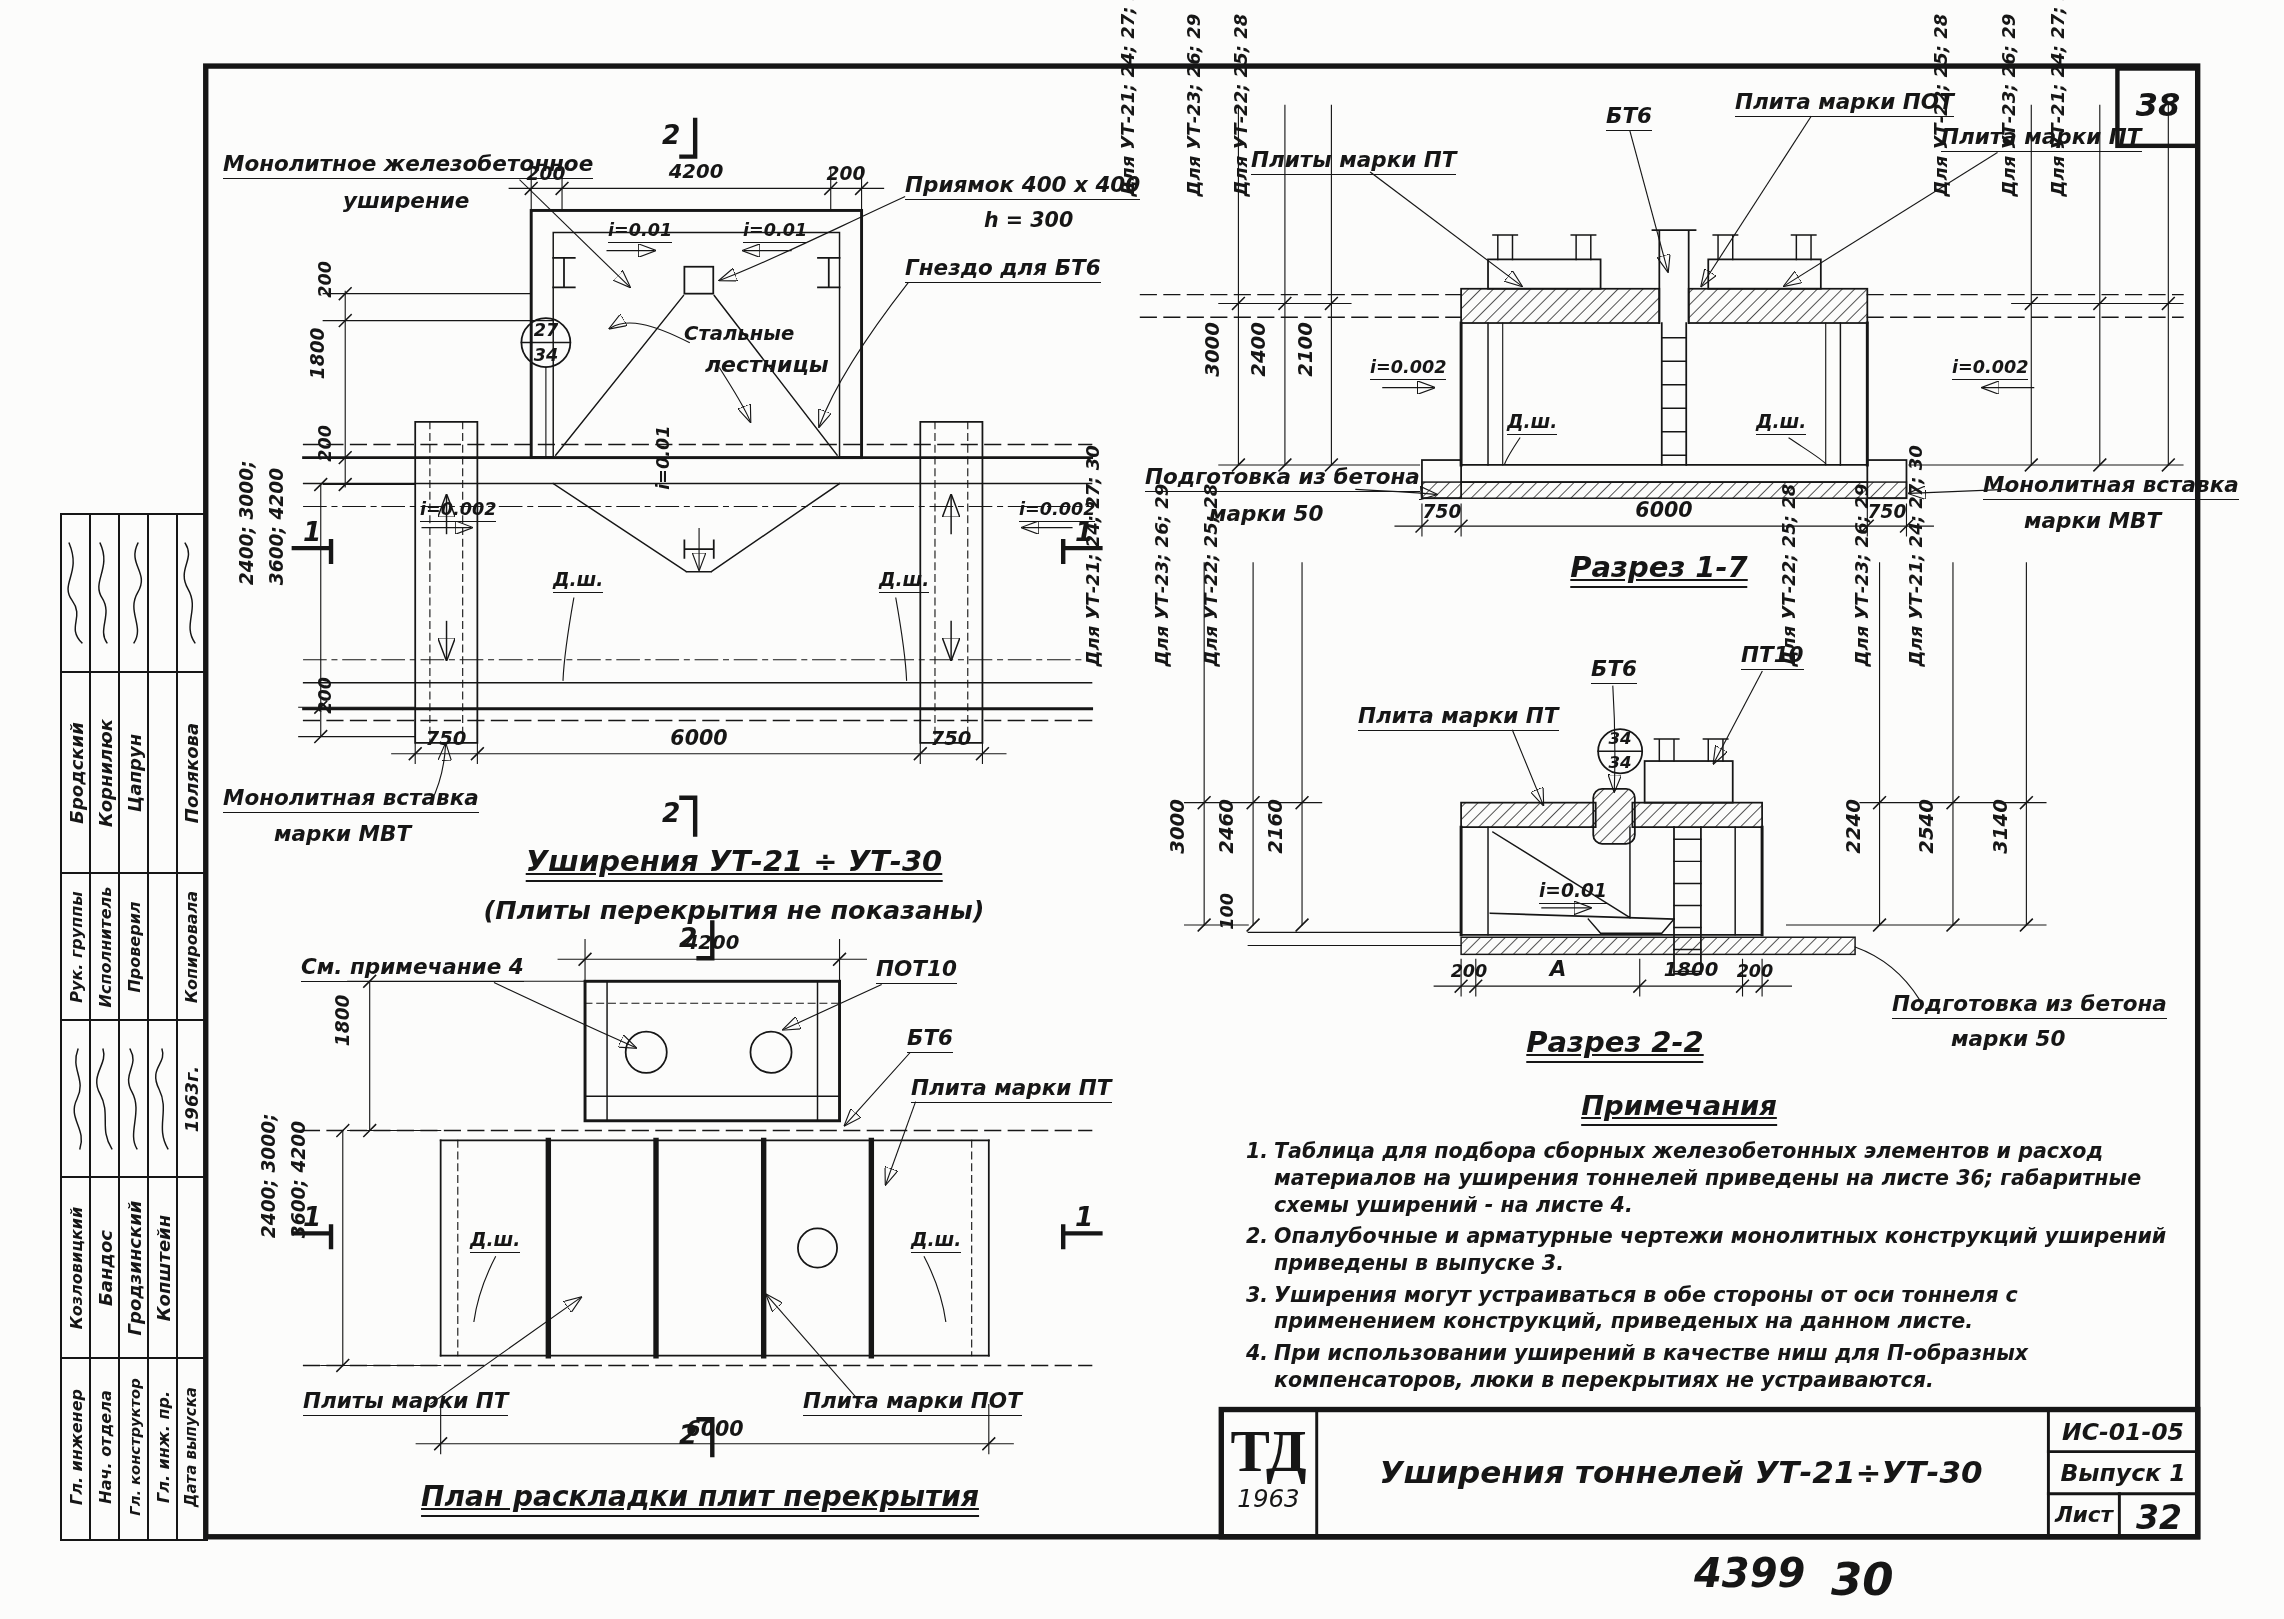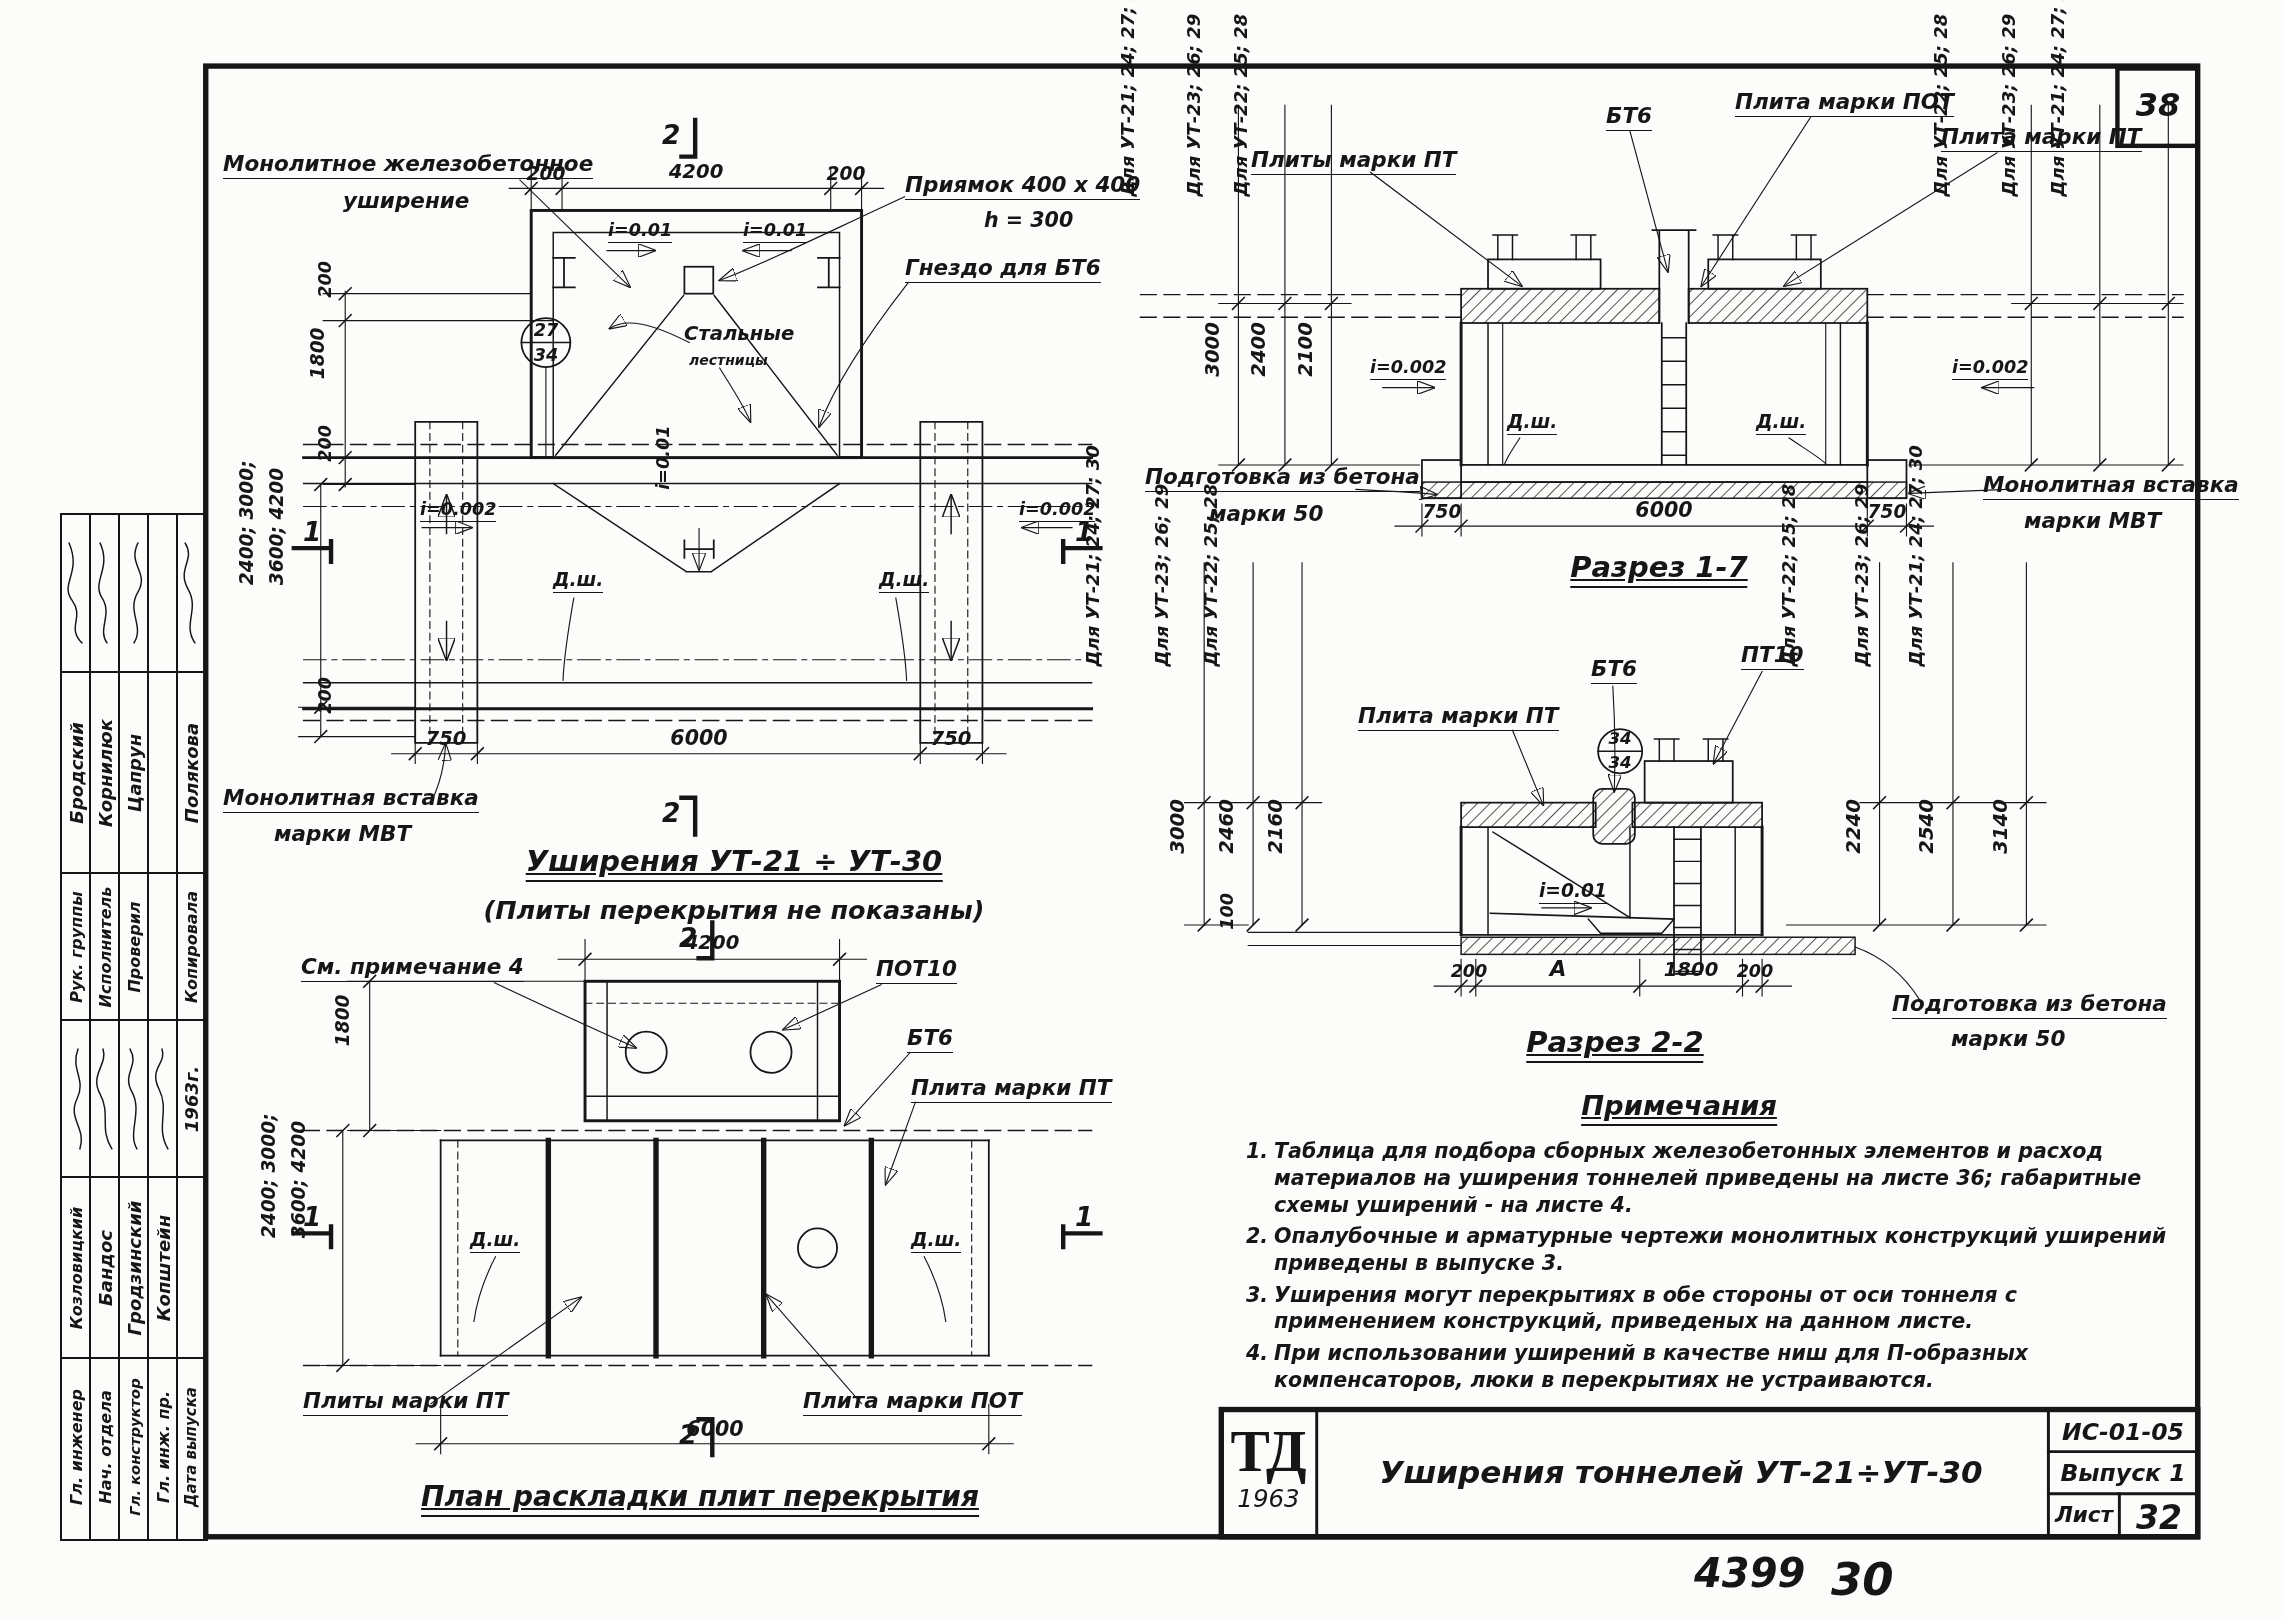--- a/index.html
+++ b/index.html
@@ -243,21 +243,21 @@
 </svg>
 
 <div class="L ctr" style="left:2158px;top:89px;font-size:32px;">38</div>
 
 <div class="L u" style="left:223px;top:153px;font-size:21.5px;">Монолитное железобетонное</div>
 <div class="L" style="left:343px;top:190px;font-size:21.5px;">уширение</div>
 <div class="L u" style="left:905px;top:174px;font-size:21.5px;">Приямок 400 х 400</div>
 <div class="L" style="left:984px;top:210px;font-size:20.6px;">h = 300</div>
 <div class="L u" style="left:905px;top:257px;font-size:21.5px;">Гнездо для БТ6</div>
 <div class="L" style="left:684px;top:324px;font-size:19.6px;">Стальные</div>
-<div class="L" style="left:689px;top:353px;font-size:14px;">лестницы</div>
+<div class="L" style="left:705px;top:353px;font-size:22px;">лестницы</div>
 <div class="L u" style="left:223px;top:787px;font-size:21.5px;">Монолитная вставка</div>
 <div class="L" style="left:274px;top:823px;font-size:21.5px;">марки МВТ</div>
 <div class="L ctr" style="left:546px;top:321px;font-size:17.6px;">27</div>
 <div class="L ctr" style="left:546px;top:346px;font-size:17.6px;">34</div>
 <div class="L u" style="left:608px;top:221px;font-size:17.6px;">i=0.01</div>
 <div class="L u" style="left:743px;top:221px;font-size:17.6px;">i=0.01</div>
 <div class="L rotc" style="left:686px;top:499px;font-size:17.6px;">i=0.01</div>
 <div class="L u" style="left:420px;top:500px;font-size:17.6px;">i=0.002</div>
 <div class="L u" style="left:1019px;top:500px;font-size:17.6px;">i=0.002</div>
 <div class="L u" style="left:553px;top:570px;font-size:18.6px;">Д.ш.</div>
@@ -358,21 +358,21 @@
   <div class="notes-item">
     <span class="notes-num">1.</span>
     <span>Таблица для подбора сборных железобетонных элементов и расход материалов на уширения тоннелей приведены на листе 36; габаритные схемы уширений - на листе 4.</span>
   </div>
   <div class="notes-item">
     <span class="notes-num">2.</span>
     <span>Опалубочные и арматурные чертежи монолитных конструкций уширений приведены в выпуске 3.</span>
   </div>
   <div class="notes-item">
     <span class="notes-num">3.</span>
-    <span>Уширения могут перекрытиях в обе стороны от оси тоннеля с применением конструкций, приведеных на данном листе.</span>
+    <span>Уширения могут устраиваться в обе стороны от оси тоннеля с применением конструкций, приведеных на данном листе.</span>
   </div>
   <div class="notes-item">
     <span class="notes-num">4.</span>
     <span>При использовании уширений в качестве ниш для П-образных компенсаторов, люки в перекрытиях не устраиваются.</span>
   </div>
 </div>
 
 <div style="position:absolute;left:1221px;top:1410px;width:95px;height:127px;text-align:center;">
   <div style="font-family:'Liberation Serif',serif;font-weight:bold;font-size:59px;line-height:1.1;margin-top:8.8px;">ТД</div>
   <div style="font-size:24.5px;font-weight:normal;font-style:italic;">1963</div>

